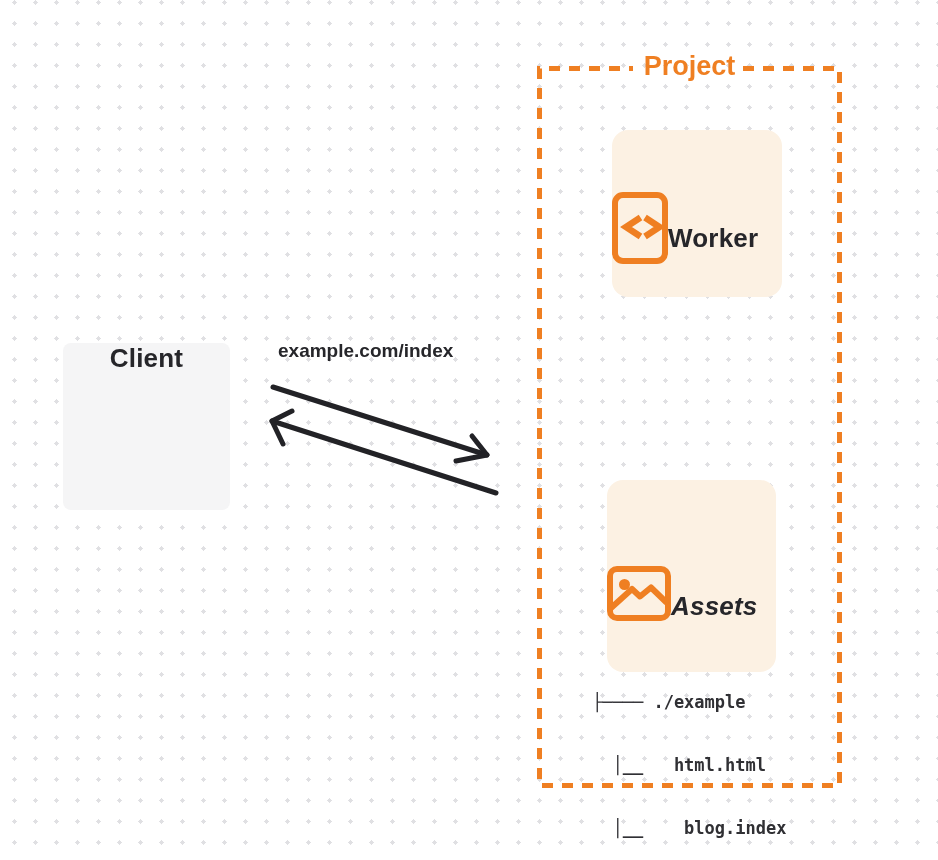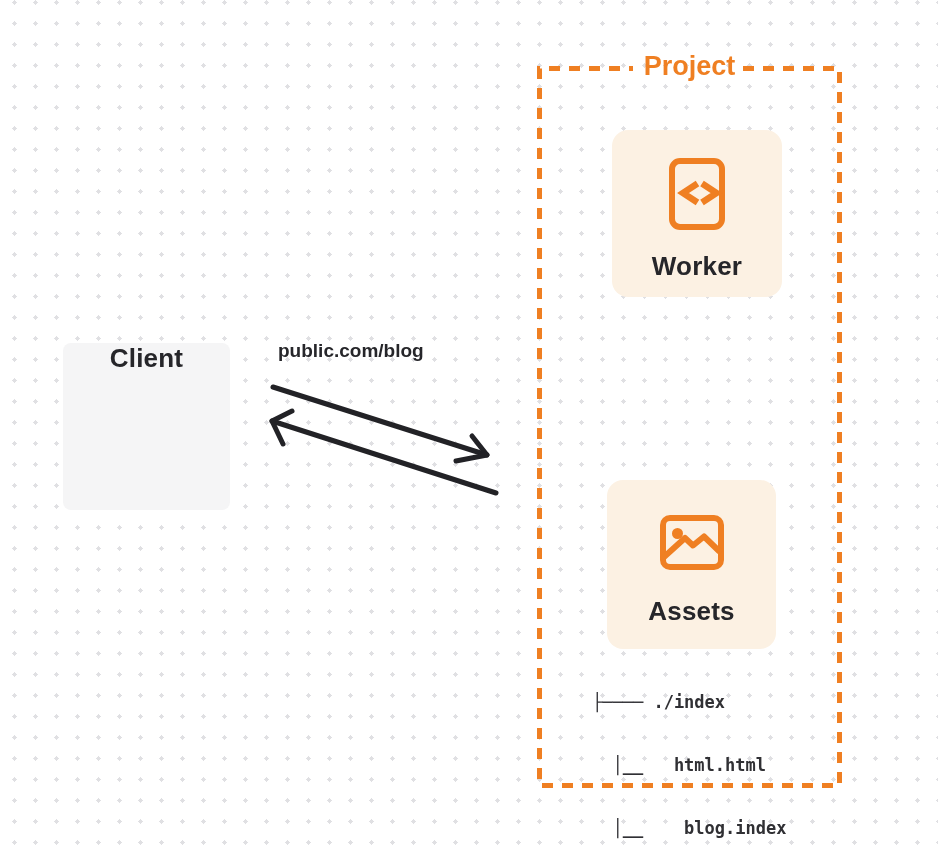--- a/index.html
+++ b/index.html
@@ -44,24 +44,24 @@
   .project-border path{
     fill:none;stroke:var(--accent);stroke-width:5;stroke-dasharray:11 9;
   }
   .project-title{
     position:absolute;top:-15px;left:50%;transform:translateX(-50%);
     font-size:27px;line-height:30px;font-weight:700;color:var(--accent);
     white-space:nowrap;
   }
   .card{
     position:absolute;background:var(--card-bg);border-radius:16px;
-    display:flex;flex-direction:column;align-items:center;
+    display:flex;flex-direction:row;align-items:center;
   }
   .worker-card{left:75px;top:64px;width:170px;height:167px;padding-top:28px;box-sizing:border-box;}
-  .assets-card{left:70px;top:414px;width:169px;height:169px;padding-top:35px;box-sizing:border-box;}
+  .assets-card{left:70px;top:414px;width:169px;height:192px;padding-top:35px;box-sizing:border-box;font-style:italic;}
   .worker-card .card-label{margin-top:21px;}
   .assets-card .card-label{margin-top:26px;}
   .card-label{font-size:26px;font-weight:700;color:var(--ink);letter-spacing:.2px;}
   .icon rect,.icon path,.icon polyline{
     fill:none;stroke:var(--accent);stroke-width:6;
   }
   .icon rect{stroke-linejoin:round;}
   .icon .chev{stroke-width:6.5;stroke-linejoin:miter;stroke-linecap:butt;}
   .icon polyline{stroke-linecap:round;stroke-linejoin:round;}
   .icon .fill{fill:var(--accent);stroke:none;}
@@ -74,21 +74,21 @@
 </style>
 </head>
 <body>
 
 <div>
 
   <div class="client-box">
     <span>Client</span>
   </div>
 
-  <div class="request-label">public.com/blog</div>
+  <div class="request-label">example.com/index</div>
 
   <svg class="arrows" width="938" height="860" viewBox="0 0 938 860">
     <g class="arrow">
       <line x1="273" y1="387" x2="487" y2="455"></line>
       <polyline points="472,436 487,455 456,461"></polyline>
     </g>
     <g class="arrow">
       <line x1="496" y1="493" x2="272" y2="421"></line>
       <polyline points="292,411 272,421 283,444"></polyline>
     </g>
@@ -113,20 +113,20 @@
     <div class="card assets-card">
       <svg class="icon" width="64" height="55" viewBox="0 0 64 55">
         <rect x="3" y="3" width="58" height="49" rx="7"></rect>
         <circle class="fill" cx="17.5" cy="18.5" r="5.5"></circle>
         <polyline points="4,42 25,23 33,30.5 44,21.5 59,36"></polyline>
       </svg>
       <div class="card-label">Assets</div>
     </div>
 
     <div class="file-tree">
-      <div class="tree-line">├──── ./index</div>
+      <div class="tree-line">├──── ./example</div>
       <div class="tree-line">  │__   html.html</div>
       <div class="tree-line">  │__    blog.index</div>
       
     </div>
   </div>
 
 </div>
 
 </body></html>

